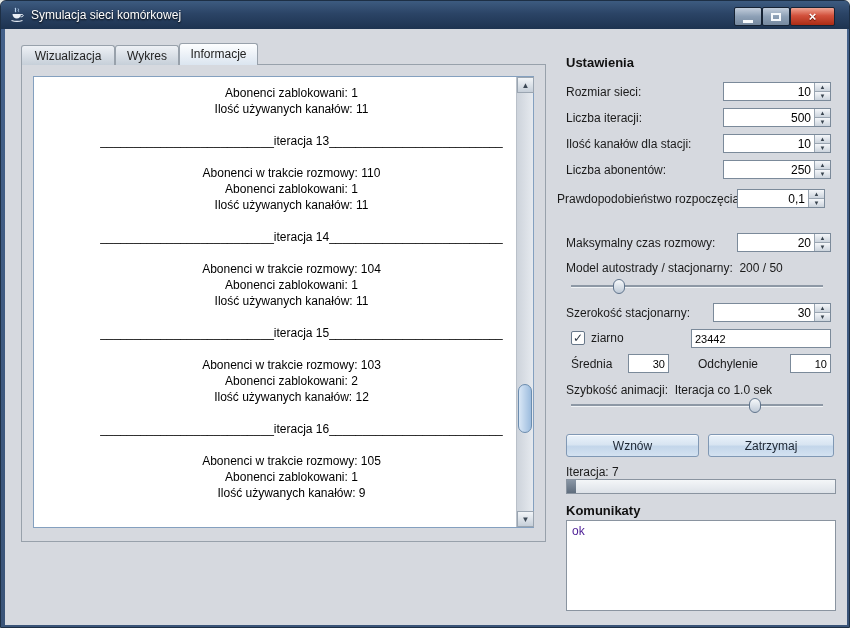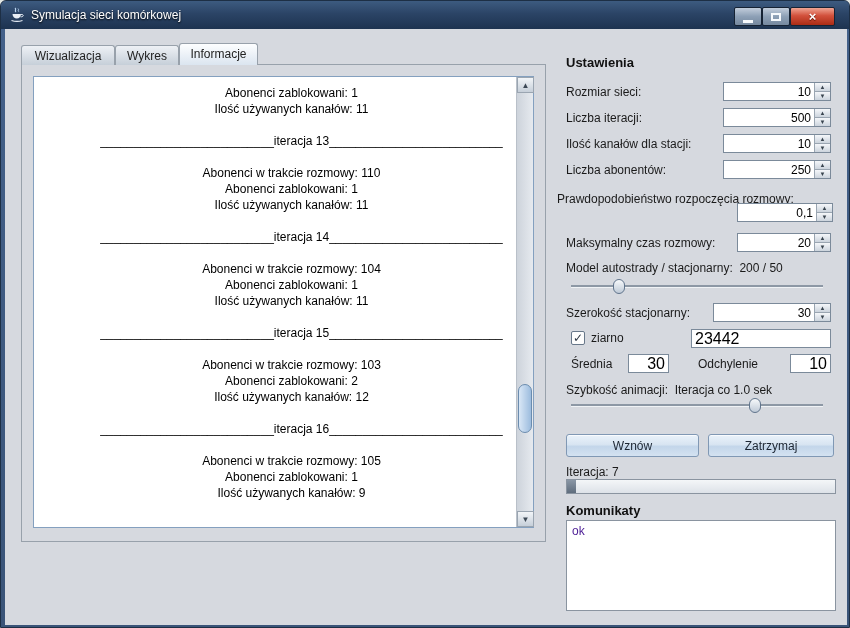--- a/index.html
+++ b/index.html
@@ -59,21 +59,21 @@
 
   .spinner { position:absolute; height:19px; background:#fff; border:1px solid #7b8a9a; display:flex; }
   .spin-input { flex:1; min-width:0; border:none; outline:none; background:transparent;
     font-family:"Liberation Sans","DejaVu Sans",sans-serif; font-size:12px; text-align:right; padding:0 3px; }
   .spin-btns { width:16px; border-left:1px solid #9aa5b1; display:flex; flex-direction:column; }
   .spin-btn { flex:1; background:linear-gradient(180deg,#f5f7fa,#ccd4dd);
     display:flex; align-items:center; justify-content:center; font-size:6px; color:#39444f; }
   .spin-btn.up { border-bottom:1px solid #9aa5b1; }
 
   .tfield { position:absolute; height:19px; background:#fff; border:1px solid #7b8a9a;
-    font-family:"Liberation Sans","DejaVu Sans",sans-serif; font-size:16px; padding:0 3px; outline:none; }
+    font-family:"Liberation Sans","DejaVu Sans",sans-serif; font-size:11px; padding:0 3px; outline:none; }
   .tfield.right { text-align:right; }
 
   .checkbox { position:absolute; width:14px; height:14px; background:#fdfdfd; border:1px solid #68788a;
     border-radius:2px; display:flex; align-items:center; justify-content:center;
     font-size:12px; font-weight:bold; color:#2b3542; line-height:12px; }
 
   .slider { position:absolute; width:252px; height:16px; }
   .slider-track { position:absolute; left:0; right:0; top:6px; height:3px; background:#8d98a5;
     border-bottom:1px solid #f0f3f6; }
   .slider-thumb { position:absolute; top:0; width:12px; height:15px; margin-left:-6px;
@@ -210,21 +210,21 @@
         <div class="spin-btn up">
           <span>▲</span>
         </div>
         <div class="spin-btn">
           <span>▼</span>
         </div>
       </div>
   </div>
 
   <span class="lbl" style="left:556px;top:190px">Prawdopodobieństwo rozpoczęcia rozmowy:</span>
-  <div class="spinner" style="left:736px;top:202px;width:96px">
+  <div class="spinner" style="left:736px;top:188px;width:88px">
     <input class="spin-input" value="0,1" style="">
     <div class="spin-btns">
         <div class="spin-btn up">
           <span>▲</span>
         </div>
         <div class="spin-btn">
           <span>▼</span>
         </div>
       </div>
   </div>

